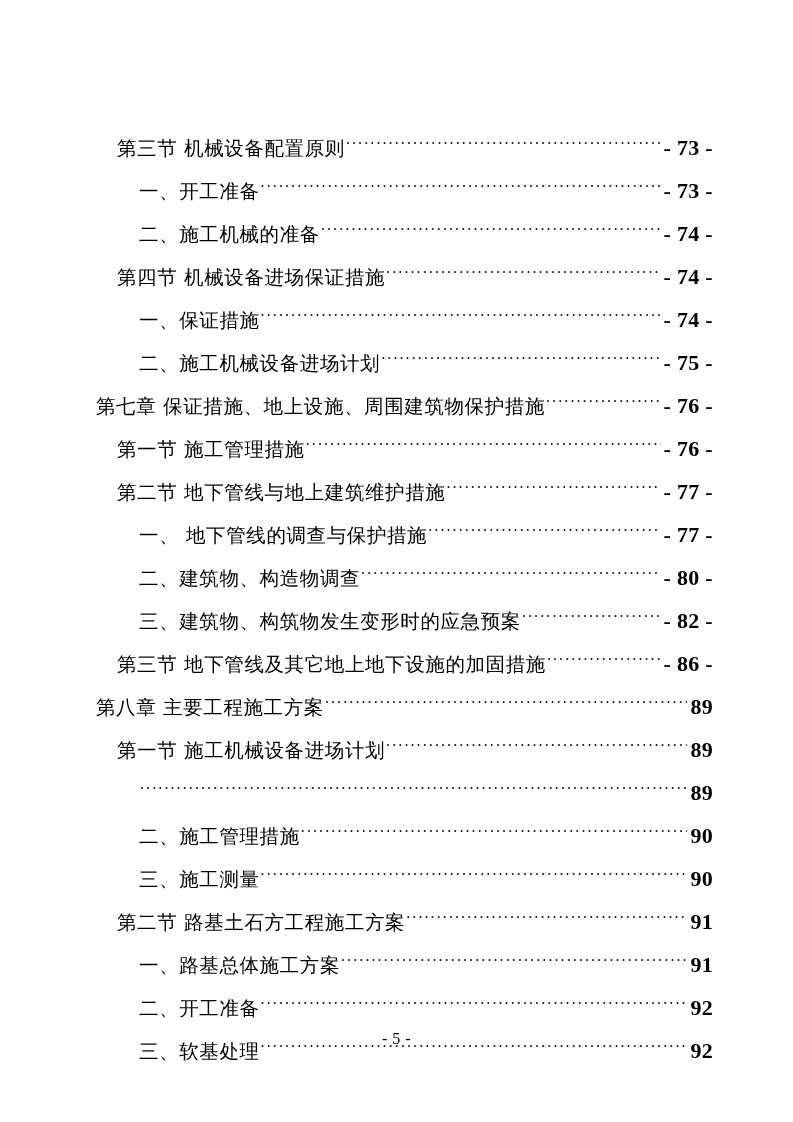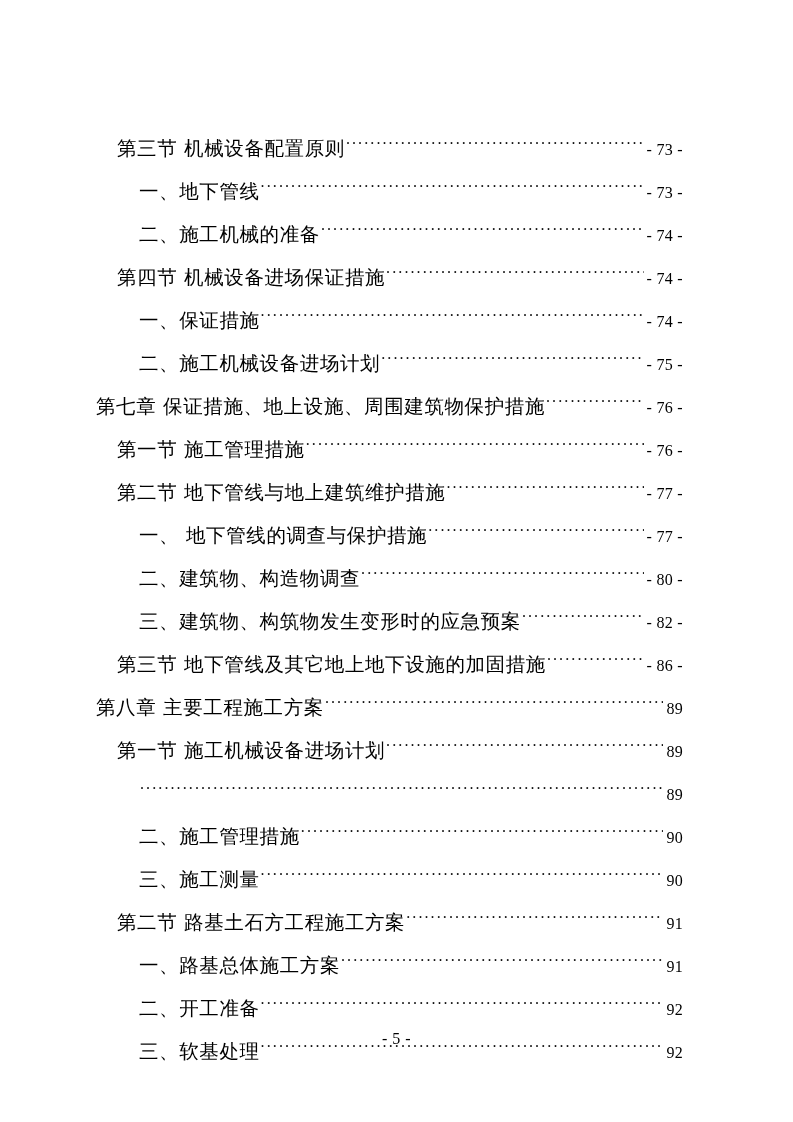--- a/index.html
+++ b/index.html
@@ -29,21 +29,21 @@
     width: 793px;
   }
   .toc-entry {
     display: flex;
     align-items: baseline;
     height: 43px;
     line-height: 43px;
     font-size: 19.5px;
     white-space: nowrap;
     box-sizing: border-box;
-    padding-right: 110px;
+    padding-right: 80px;
   }
   .toc-entry.lvl-chapter { padding-left: 96px; }
   .toc-entry.lvl-section { padding-left: 117px; }
   .toc-entry.lvl-item    { padding-left: 139px; }
 
   .entry-title {
     flex: 0 0 auto;
     letter-spacing: 0.6px;
     font-size: 19.5px;
   }
@@ -65,24 +65,25 @@
     font-size: 16px;
     line-height: 1;
     letter-spacing: 2.1px;
     color: #111111;
     white-space: nowrap;
     overflow: hidden;
   }
   .entry-page {
     flex: 0 0 auto;
     font-family: "Liberation Serif", "DejaVu Serif", serif;
-    font-size: 16px;
+    font-size: 22px;
     letter-spacing: 0.3px;
     text-align: left;
     padding-left: 2px;
+    font-weight: bold;
   }
   .footer {
     position: absolute;
     left: 0;
     top: 1030px;
     width: 793px;
     text-align: center;
     font-family: "Liberation Serif", "DejaVu Serif", serif;
     font-size: 16px;
     letter-spacing: 0.5px;
@@ -94,21 +95,21 @@
 
 <div class="page">
 
   <div class="toc" id="toc-list">
       <div class="toc-entry lvl-section">
         <span class="entry-title">第三节  机械设备配置原则</span>
         <span class="entry-leader"></span>
         <span class="entry-page">- 73 -</span>
       </div>
       <div class="toc-entry lvl-item">
-        <span class="entry-title">一、地下管线</span>
+        <span class="entry-title">一、开工准备</span>
         <span class="entry-leader"></span>
         <span class="entry-page">- 73 -</span>
       </div>
       <div class="toc-entry lvl-item">
         <span class="entry-title">二、施工机械的准备</span>
         <span class="entry-leader"></span>
         <span class="entry-page">- 74 -</span>
       </div>
       <div class="toc-entry lvl-section">
         <span class="entry-title">第四节  机械设备进场保证措施</span>

